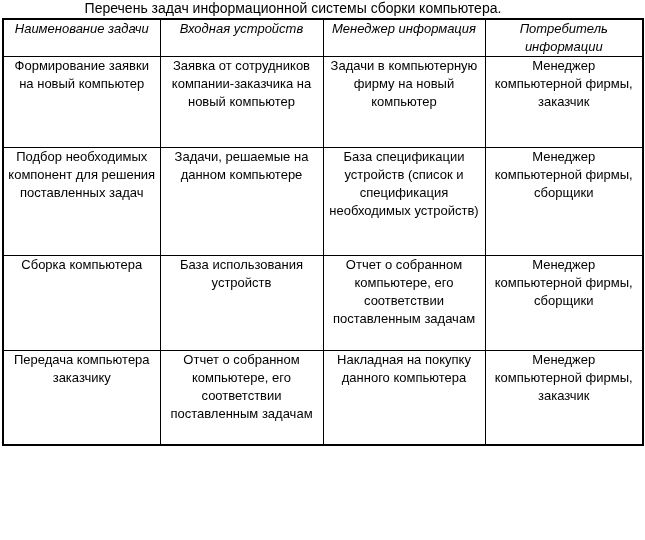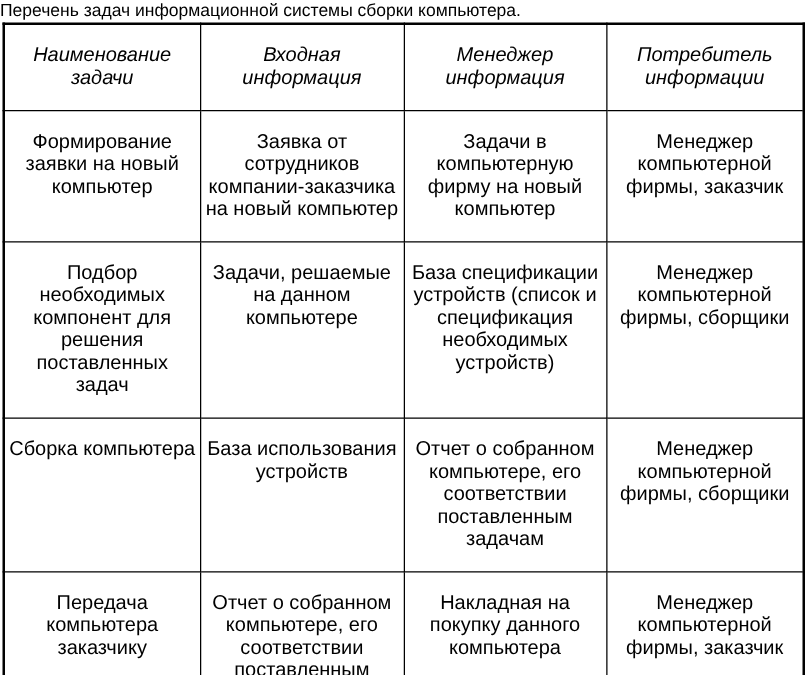--- a/index.html
+++ b/index.html
@@ -13,42 +13,42 @@
     color: var(--text, #000000);
     font-family: "Liberation Sans", sans-serif;
     position: relative;
     overflow: hidden;
   }
   .title {
     position: absolute;
     top: 0px;
     left: 0;
     width: 586px;
-    text-align: left;
+    text-align: center;
     font-size: 14px;
     line-height: 17px;
     white-space: nowrap;
   }
   table.tasks {
     position: absolute;
     left: 2px;
     top: 18px;
     width: 640px;
     border-collapse: collapse;
     table-layout: fixed;
     border: 2px solid var(--border, #000000);
   }
   table.tasks th,
   table.tasks td {
     border: 1px solid var(--border, #000000);
     vertical-align: top;
     text-align: center;
-    font-size: 16px;
+    font-size: 13px;
     line-height: 18px;
-    padding: 16px 3px;
+    padding: 0 3px;
     font-weight: normal;
     overflow: hidden;
   }
   table.tasks th {
     font-style: italic;
     height: 36px;
   }
   tr.r-header { height: 37px; }
   tr.r0 { height: 91px; }
   tr.r1 { height: 91px; }
@@ -64,21 +64,21 @@
 <table class="tasks">
   <colgroup>
     <col style="width:157px">
     <col style="width:163px">
     <col style="width:162px">
     <col style="width:158px">
   </colgroup>
   <thead>
     <tr class="r-header">
       <th>Наименование задачи</th>
-      <th>Входная информация</th>
+      <th>Входная устройств</th>
       <th>Менеджер информация</th>
       <th>Потребитель информации</th>
     </tr>
   </thead>
   <tbody>
     <tr class="r0">
       <td>Формирование заявки на новый компьютер</td>
       <td>Заявка от сотрудников компании-заказчика на новый компьютер</td>
       <td>Задачи в компьютерную фирму на новый компьютер</td>
       <td>Менеджер компьютерной фирмы, заказчик</td>

